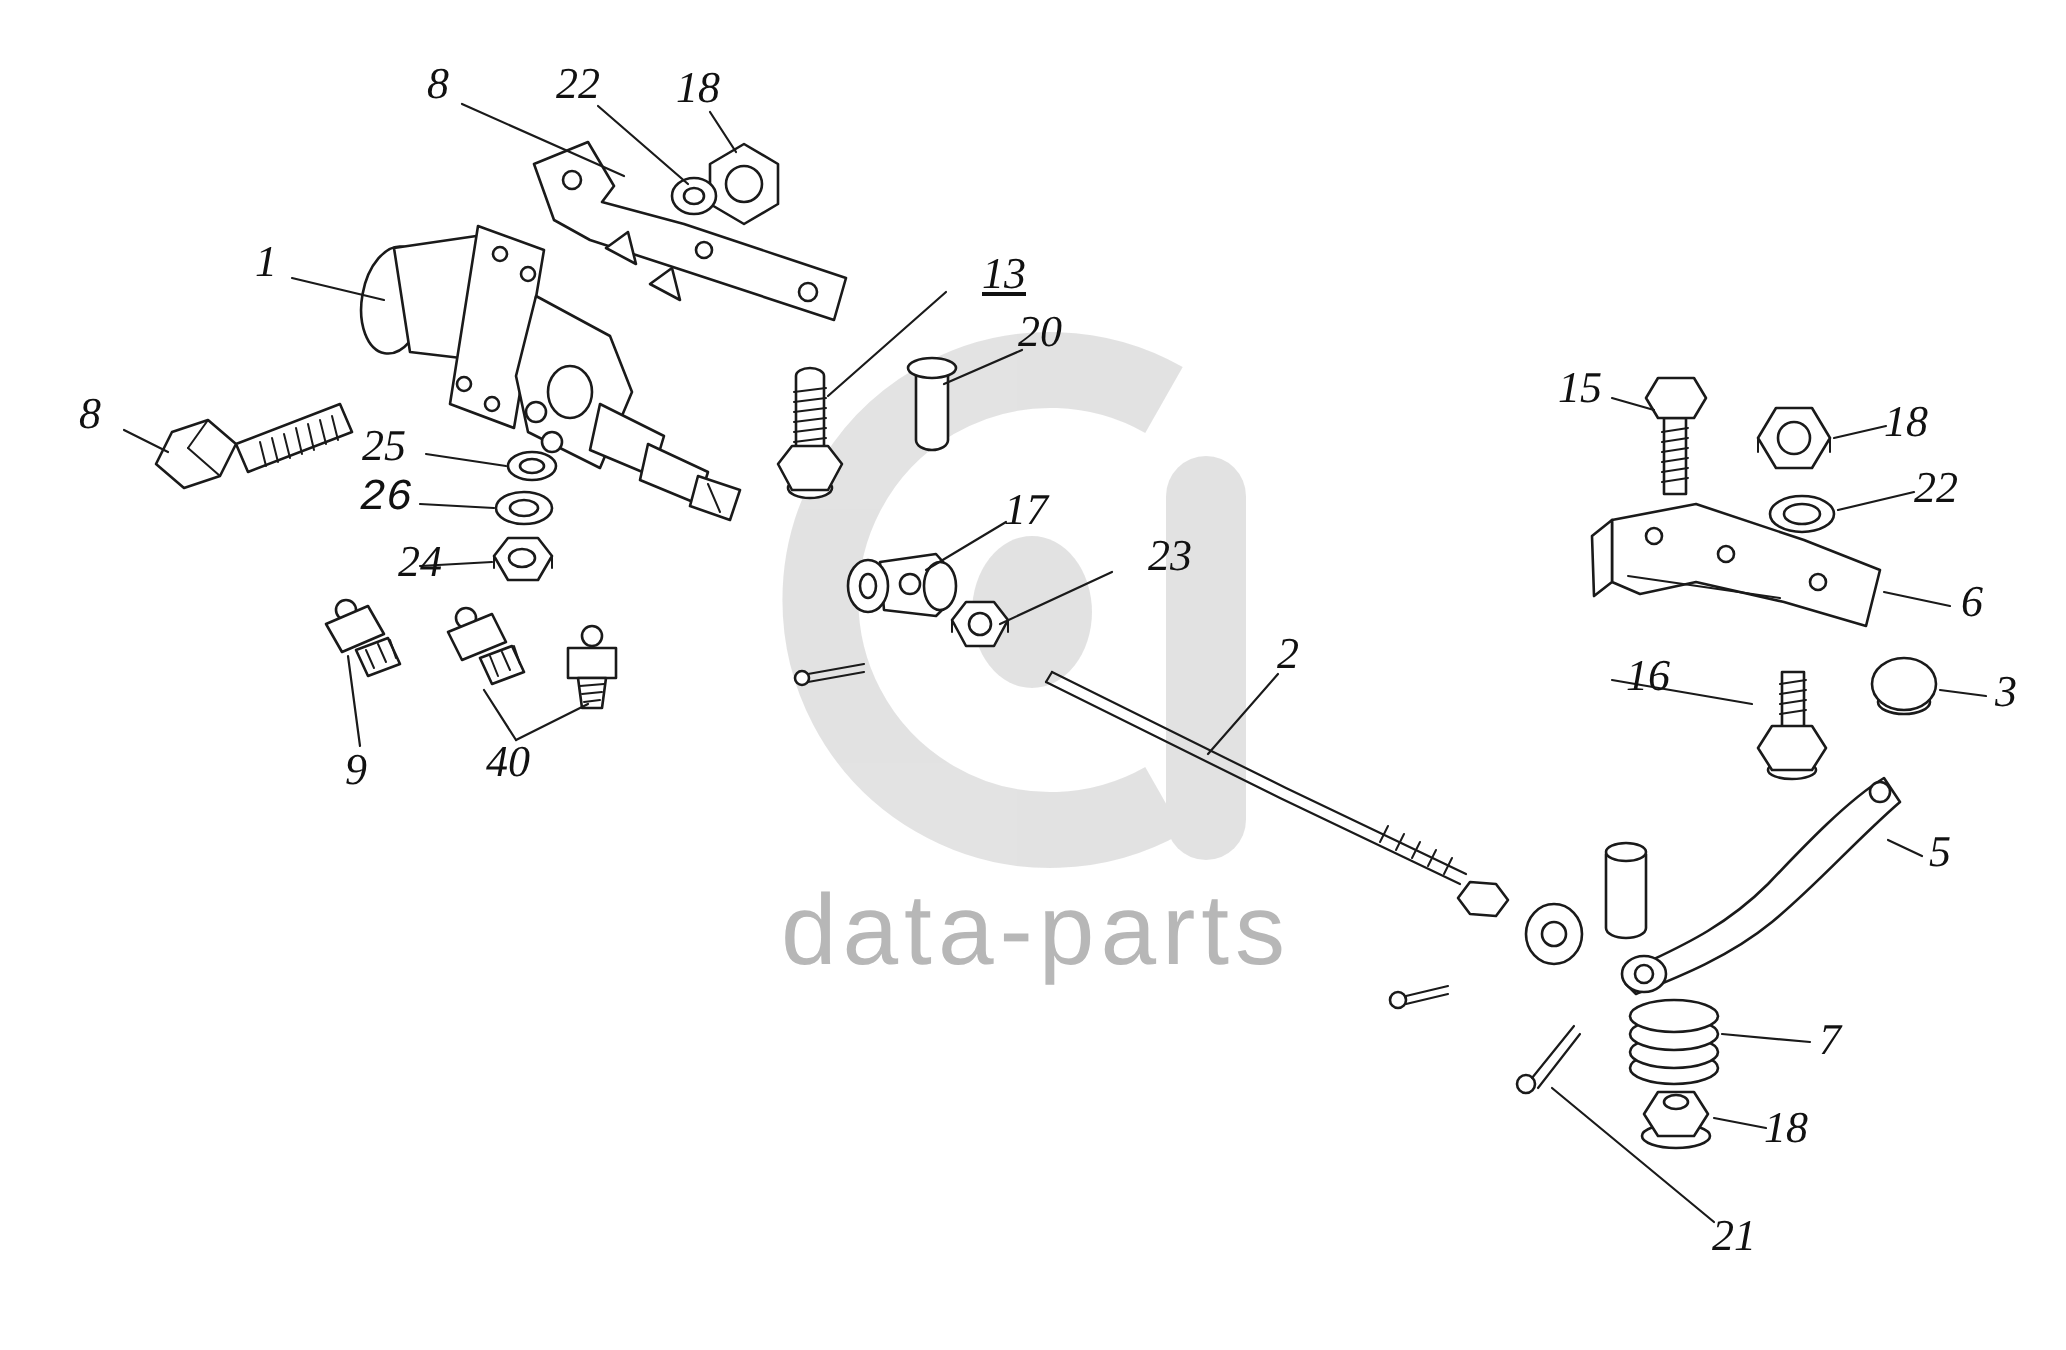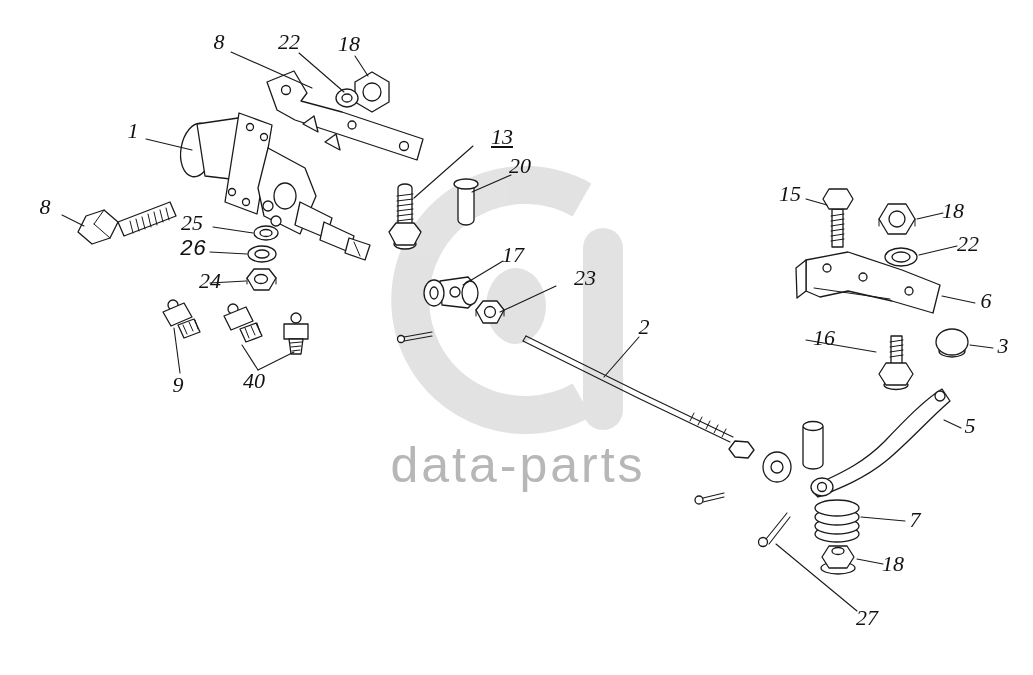--- a/index.html
+++ b/index.html
@@ -311,15 +311,15 @@
   <div class="lbl" style="left:254px; top:381px;">40</div>
   <div class="lbl" style="left:790px; top:194px;">15</div>
   <div class="lbl" style="left:953px; top:211px;">18</div>
   <div class="lbl" style="left:968px; top:244px;">22</div>
   <div class="lbl" style="left:986px; top:301px;">6</div>
   <div class="lbl" style="left:788px; top:338px;margin-left:36px;">16</div>
   <div class="lbl" style="left:1003px;top:346px;">3</div>
   <div class="lbl" style="left:970px; top:426px;">5</div>
   <div class="lbl" style="left:915px; top:520px;">7</div>
   <div class="lbl" style="left:893px; top:564px;">18</div>
-  <div class="lbl" style="left:867px; top:618px;">27</div>
+  <div class="lbl" style="left:867px; top:618px;">21</div>
 
 </div>
 
 </body></html>

